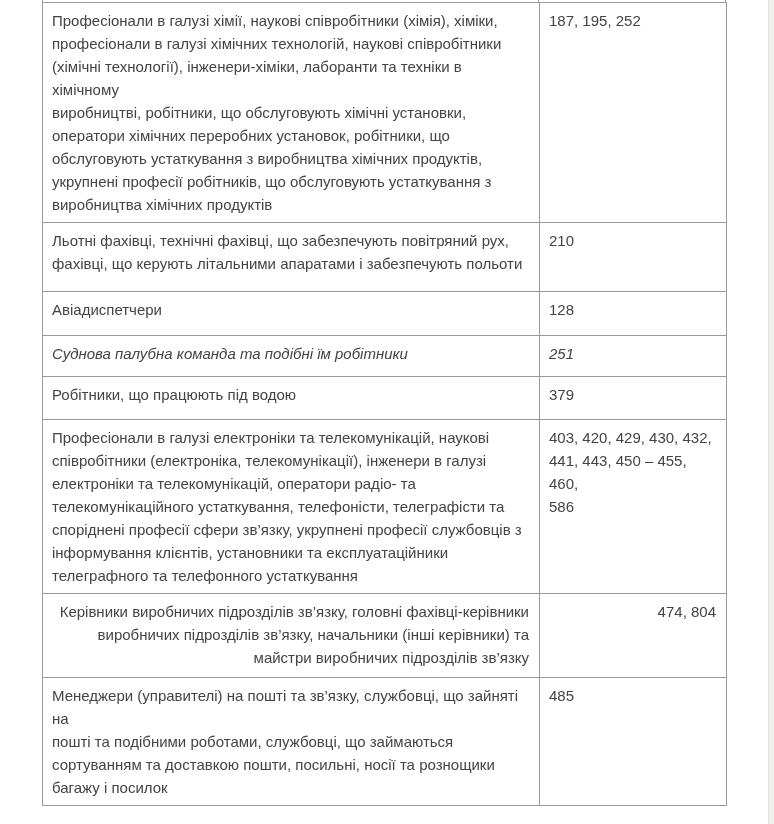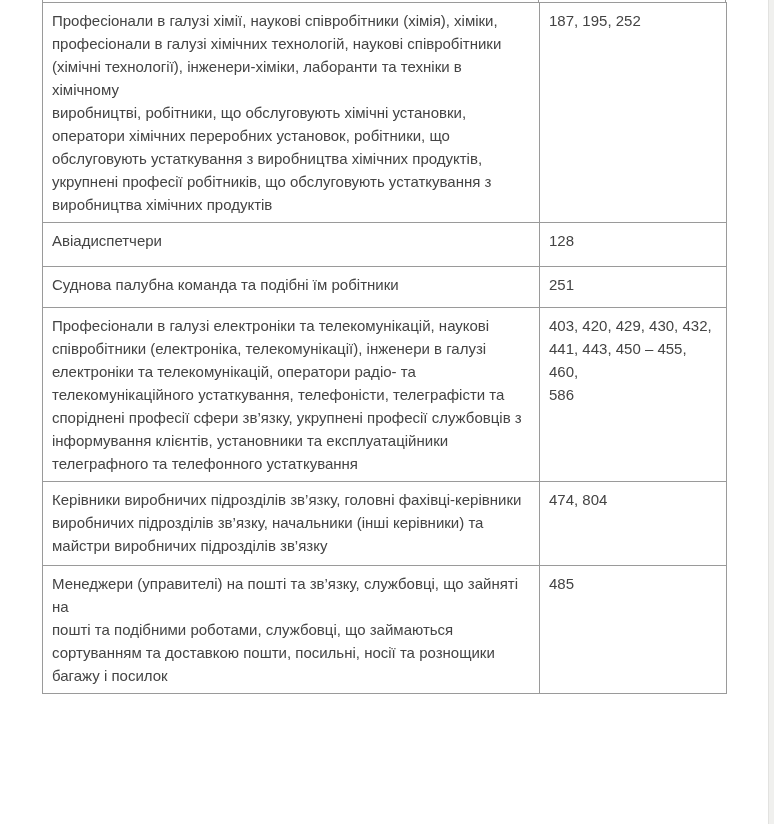--- a/index.html
+++ b/index.html
@@ -51,24 +51,24 @@
     overflow: hidden;
   }
   col.c-desc  { width: 497px; }
   col.c-codes { width: 187px; }
 
   tr.r1  { height: 192px; margin-left: 36px; }
   tr.r2  { height: 34px; }
   tr.r3  { height: 69px; }
   tr.r4  { height: 44px; margin-left: 12px; }
   tr.r5  { height: 44px; }
-  tr.r6  { height: 41px; }
+  tr.r6  { height: 41px; font-style: italic; }
   tr.r7  { height: 43px; }
   tr.r8  { height: 168px; }
-  tr.r9  { height: 84px; }
+  tr.r9  { height: 84px; text-align: right; }
   tr.r10 { height: 100px; }
 
   .scrollbar-track {
     position: absolute;
     right: 0;
     top: 0;
     width: 5px;
     height: 824px;
     background: #f0f0ee;
     border-left: 1px solid #e2e2e0;
@@ -92,27 +92,36 @@
         <td>Професіонали в галузі хімії, наукові співробітники (хімія), хіміки,
 професіонали в галузі хімічних технологій, наукові співробітники
 (хімічні технології), інженери-хіміки, лаборанти та техніки в хімічному
 виробництві, робітники, що обслуговують хімічні установки,
 оператори хімічних переробних установок, робітники, що
 обслуговують устаткування з виробництва хімічних продуктів,
 укрупнені професії робітників, що обслуговують устаткування з
 виробництва хімічних продуктів</td>
         <td>187, 195, 252</td>
       </tr>
+      <tr class="r3">
+        <td>Льотні фахівці, технічні фахівці, що забезпечують повітряний рух,
+фахівці, що керують літальними апаратами і забезпечують польоти</td>
+        <td>210</td>
+      </tr>
       <tr class="r4">
         <td>Авіадиспетчери</td>
         <td>128</td>
       </tr>
       <tr class="r6">
         <td>Суднова палубна команда та подібні їм робітники</td>
         <td>251</td>
+      </tr>
+      <tr class="r7">
+        <td>Робітники, що працюють під водою</td>
+        <td>379</td>
       </tr>
       <tr class="r8">
         <td>Професіонали в галузі електроніки та телекомунікацій, наукові
 співробітники (електроніка, телекомунікації), інженери в галузі
 електроніки та телекомунікацій, оператори радіо- та
 телекомунікаційного устаткування, телефоністи, телеграфісти та
 споріднені професії сфери зв’язку, укрупнені професії службовців з
 інформування клієнтів, установники та експлуатаційники
 телеграфного та телефонного устаткування</td>
         <td>403, 420, 429, 430, 432,

